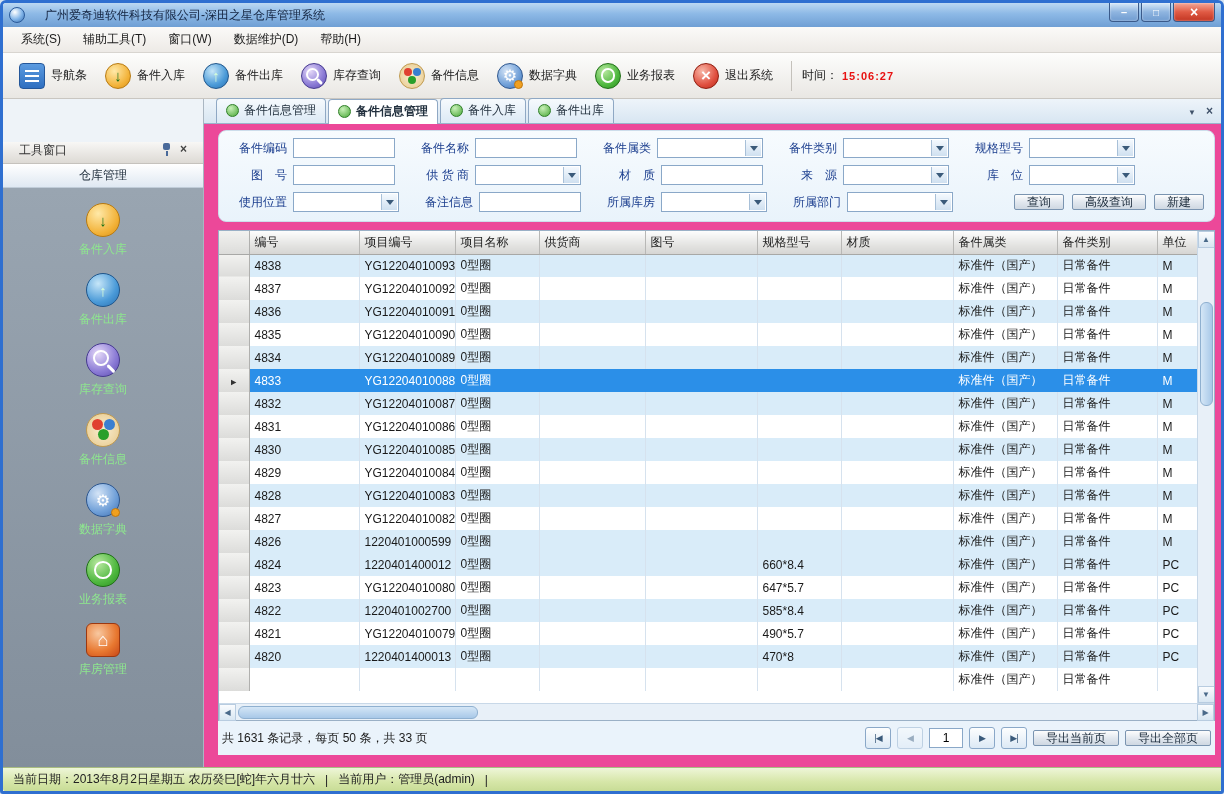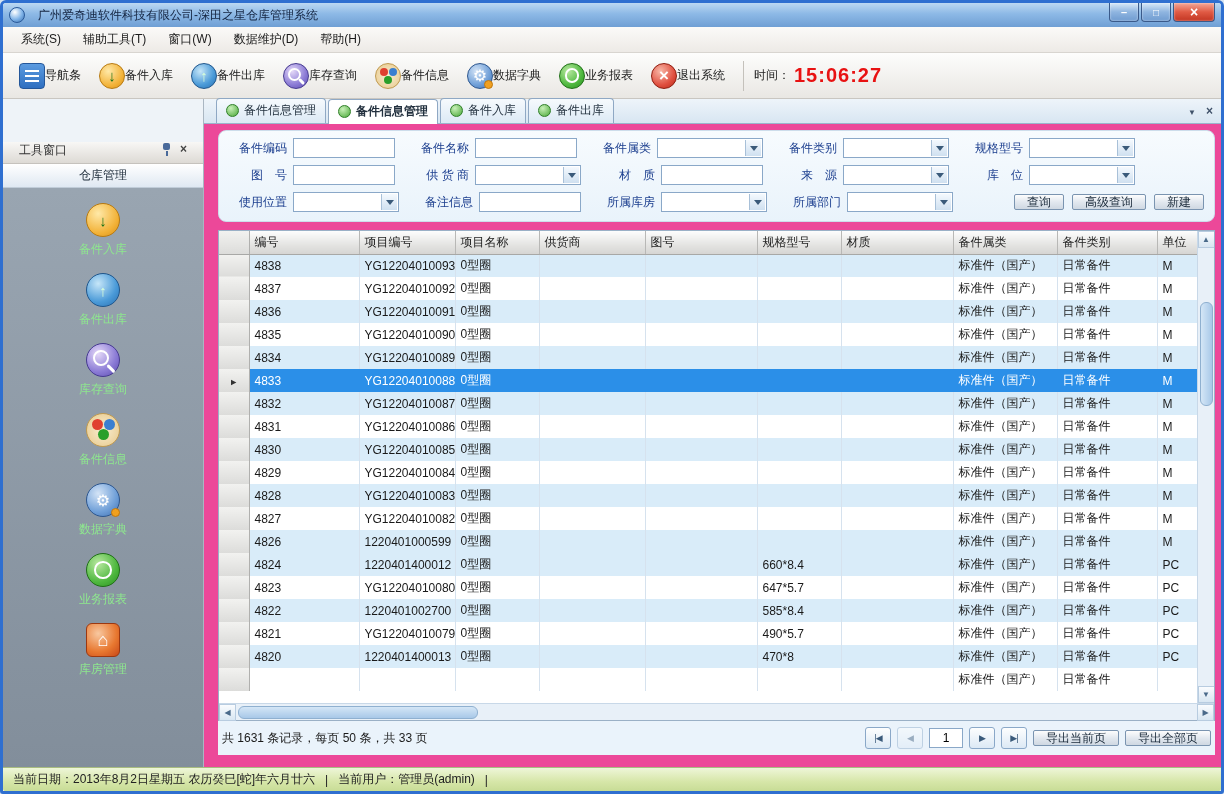--- a/index.html
+++ b/index.html
@@ -2,46 +2,46 @@
 <html><head>
 <meta charset="utf-8">
 <style>
   *{box-sizing:border-box;margin:0;padding:0;}
   html,body{width:1224px;height:794px;overflow:hidden;background:#d8e4f0;
     font-family:"Liberation Sans","DejaVu Sans",sans-serif;font-size:12px;}
   .window{width:1224px;height:794px;border:3px solid #2f6fd0;border-radius:6px 6px 3px 3px;
     background:#eef3f8;display:flex;flex-direction:column;}
   
   .titlebar{height:24px;flex:0 0 24px;background:linear-gradient(180deg,#bcd8f2,#8db9e6 45%,#6f9fd4);
-    display:flex;align-items:center;padding:0 6px;gap:13px;border-radius:3px 3px 0 0;}
+    display:flex;align-items:center;padding:0 6px;gap:20px;border-radius:3px 3px 0 0;}
   .app-icon{width:16px;height:16px;border-radius:50%;
     background:radial-gradient(circle at 35% 30%,#ffffff,#7fb3e8 55%,#3a6fb0);border:1px solid #2a5a9a;}
   .title{color:#13233f;}
   .win-btns{margin-left:auto;display:flex;gap:2px;height:100%;align-items:flex-start;}
   .wbtn{width:30px;height:19px;border:1px solid #3a5a8a;border-top:none;border-radius:0 0 4px 4px;
     display:flex;align-items:center;justify-content:center;color:#fff;font-size:11px;
     background:linear-gradient(180deg,#d8e8f8,#8fb5e0 50%,#6f9bd0);box-shadow:inset 0 0 2px #ffffffb0;}
   .wbtn.min::before{content:"–";font-weight:bold;}
   .wbtn.max::before{content:"□";font-size:10px;}
   .wbtn.close{width:42px;background:linear-gradient(180deg,#f4a898,#e05a44 50%,#c23522);}
   .wbtn.close::before{content:"×";font-size:14px;font-weight:bold;}
   
   .menubar{height:26px;flex:0 0 26px;background:linear-gradient(180deg,#fbfaf8,#edeae6);
     display:flex;align-items:center;padding:0 8px;gap:2px;border-bottom:1px solid #d8d5d0;}
   .menu-item{padding:4px 10px;color:#1a1a1a;}
   
   .toolbar{height:46px;flex:0 0 46px;background:linear-gradient(180deg,#fdfdfc,#e9e7e3);
     display:flex;align-items:center;padding:0 8px;border-bottom:1px solid #c9c6c1;}
   .tb-items{display:flex;align-items:center;gap:2px;}
-  .tb-item{display:flex;align-items:center;gap:0;padding:5px 8px;border-radius:3px;text-align:right;}
+  .tb-item{display:flex;align-items:center;gap:6px;padding:5px 8px;border-radius:3px;text-align:right;}
   .tb-label{color:#1a1a1a;}
   .tb-sep{width:1px;height:30px;background:#c4c1bb;margin:0 10px;}
   .tb-time{display:flex;align-items:center;gap:4px;}
   .time-label{color:#222;}
-  .time-value{color:#e81212;font-weight:bold;font-size:20px;letter-spacing:1px;}
+  .time-value{color:#e81212;font-weight:bold;font-size:11px;letter-spacing:1px;}
   
   .ico{width:26px;height:26px;display:inline-flex;align-items:center;justify-content:center;
     border-radius:50%;color:#fff;position:relative;flex:0 0 auto;}
   .ico.big{width:34px;height:34px;}
   .ico-navbar{border-radius:4px;background:linear-gradient(180deg,#5b9be0,#2f6fc0);border:1px solid #24579a;}
   .ico-navbar::before{content:"";width:14px;height:12px;
     background:repeating-linear-gradient(180deg,#fff 0 2px,transparent 2px 5px);}
   .ico-parts-in{background:radial-gradient(circle at 35% 30%,#ffe9a8,#f2b136 65%,#d89018);border:1px solid #b87a10;}
   .ico-parts-in::before{content:"↓";color:#156f15;font-size:15px;font-weight:bold;}
   .ico-parts-out{background:radial-gradient(circle at 35% 30%,#c6e6f8,#4a9ad8 60%,#2a6fb0);border:1px solid #1f568c;}

